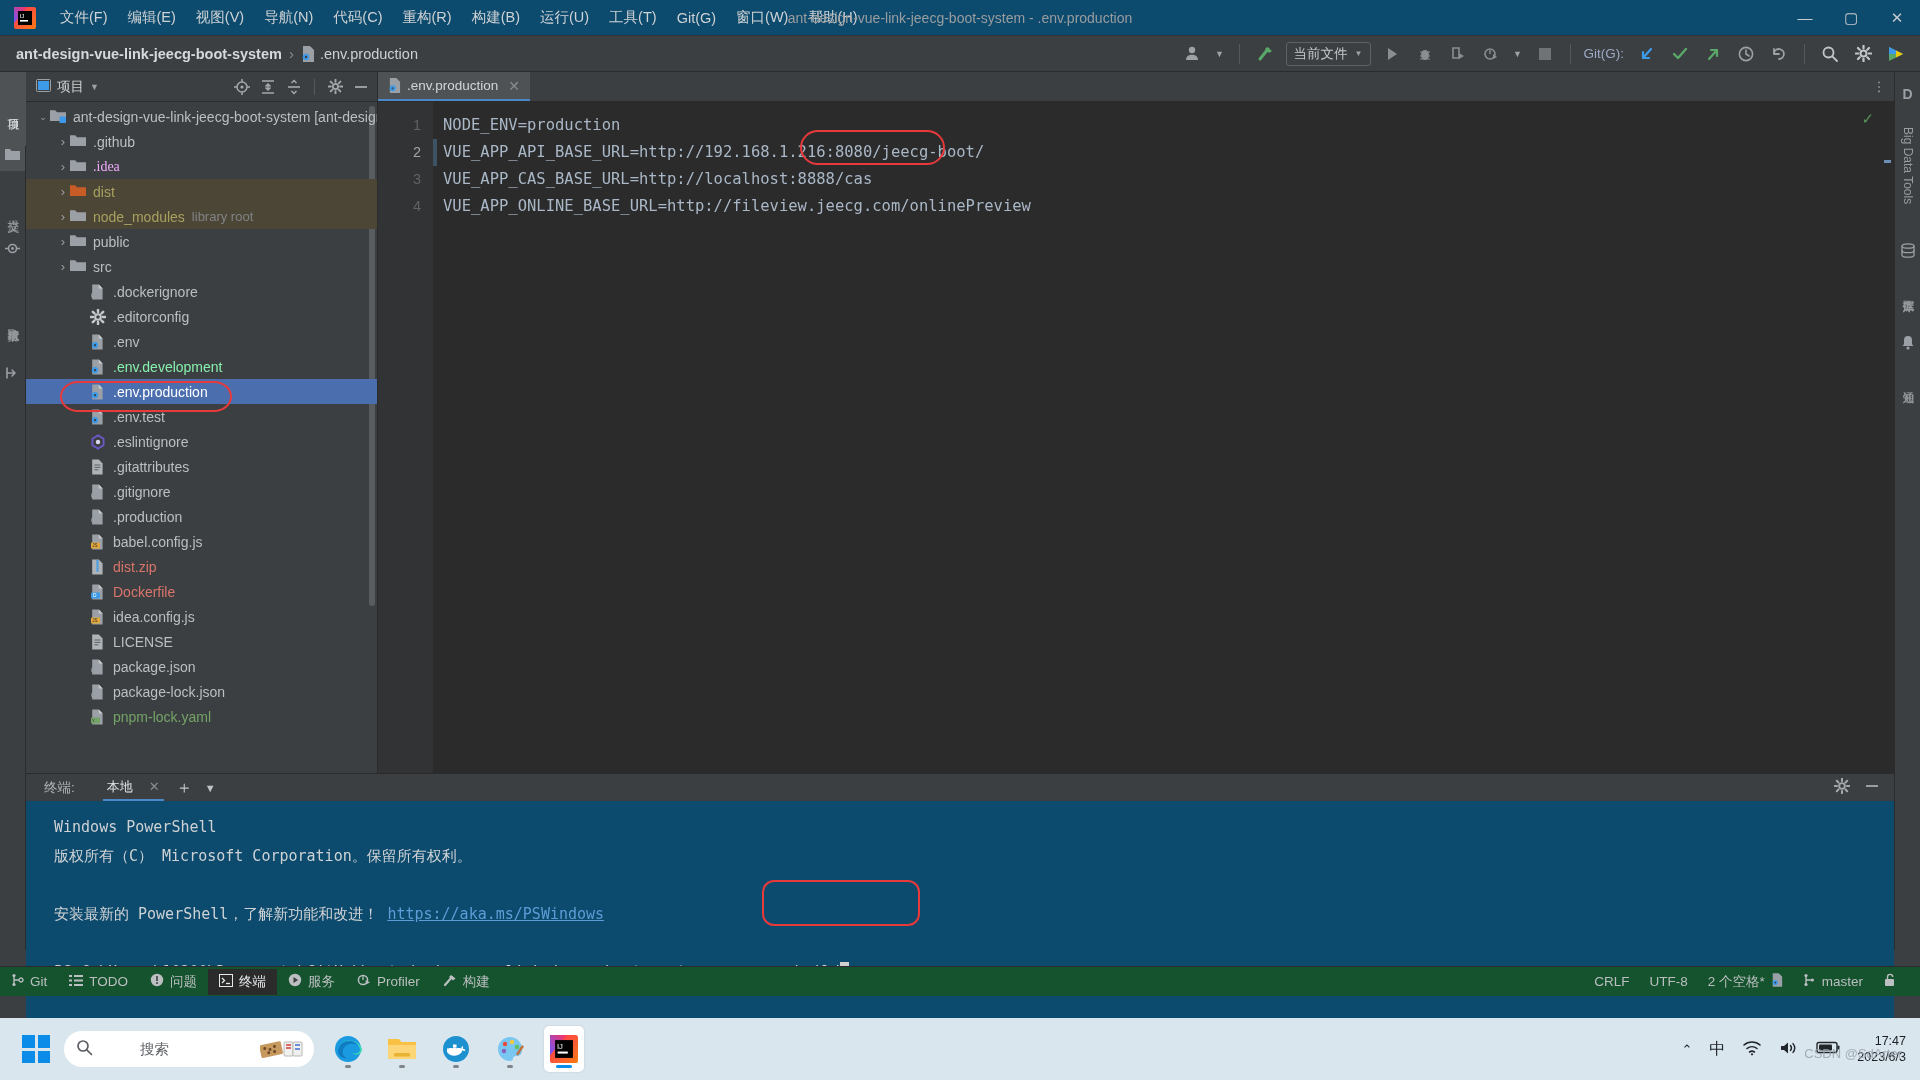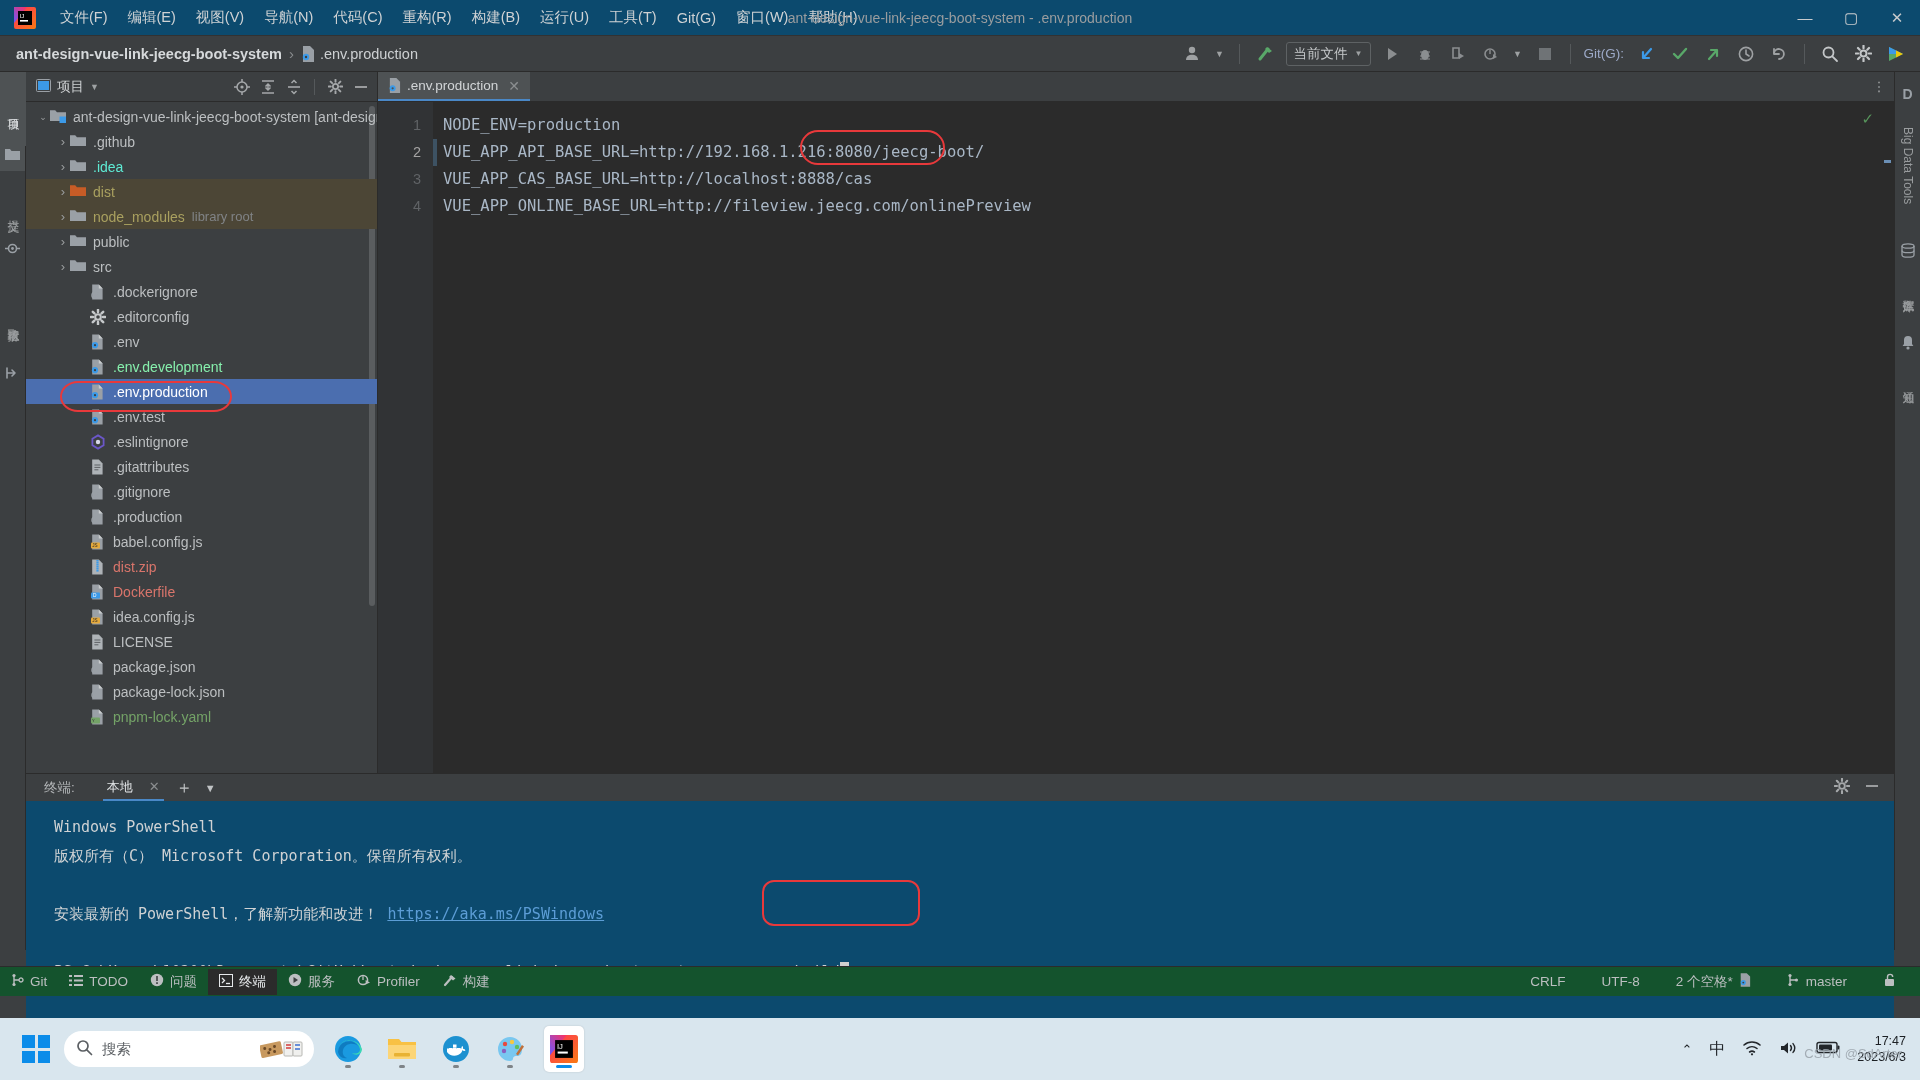--- a/index.html
+++ b/index.html
@@ -110,30 +110,30 @@
   #term-body { flex:1; padding:12px 0 0 28px; position:relative; overflow:hidden;}
   .tline { font-size:15px; line-height:29px; color:#cfd2d4; white-space:pre; font-family:"DejaVu Sans Mono","Liberation Mono",monospace;}
   .tline a { color:#5c9dd6; text-decoration:underline;}
   .tline .yellow { color:#e5c07b;}
   .caret { display:inline-block; width:9px; height:18px; background:#d0d0d0; vertical-align:-3px;}
 
   
   #statusbar { position:absolute; left:0; right:0; bottom:22px; height:30px; background:#14532d; display:flex; align-items:center; border-top:1px solid #2b2b2b;}
   .sb-item { display:flex; align-items:center; gap:6px; padding:0 11px; font-size:13.5px; color:#bcbfc1; height:26px;}
   .sb-item.active { background:#2b2b2b; color:#e6e9eb;}
-  #statusbar .right { margin-left:auto; display:flex; align-items:center; gap:16px; padding-right:14px;justify-content:flex-end;}
+  #statusbar .right { margin-left:auto; display:flex; align-items:center; gap:0; padding-right:14px;justify-content:flex-end;}
   .sb-r { padding:0 10px; font-size:13.5px; color:#bcbfc1; display:flex; align-items:center; gap:6px;}
 
   
   #taskbar { position:absolute; left:0; bottom:0; width:1920px; height:62px; background:#d9e6ee; display:flex; align-items:center;}
   #tb-center { display:flex; align-items:center; gap:14px; margin-left:22px;}
   #winlogo { width:28px; height:28px; display:grid; grid-template-columns:1fr 1fr; grid-template-rows:1fr 1fr; gap:3px;}
   #winlogo div { background:#0b8ce9; }
   #searchbox { width:250px; height:36px; background:#fff; border-radius:19px; display:flex; align-items:center; padding:0 12px; gap:9px; position:relative;}
-  #searchbox .txt { font-size:14.5px; color:#5b5f63;}
+  #searchbox .txt { font-size:14.5px; color:#5b5f63;margin-left:38px;}
   .tb-app { width:40px; height:46px; display:flex; flex-direction:column; align-items:center; justify-content:center; position:relative; border-radius:5px;}
   .tb-app.focused { background:#ffffff; box-shadow:0 0 2px rgba(0,0,0,.16);}
   .tb-dot { position:absolute; bottom:4px; width:6px; height:3px; border-radius:2px; background:#7f8488;}
   .tb-app.focused .tb-dot { width:16px; background:#0b8ce9;}
   #tb-right { margin-left:auto; display:flex; align-items:center; gap:17px; padding-right:14px; color:#22262a; position:relative;}
   #clock { font-size:12.5px; line-height:16px; text-align:right; color:#1c2024;}
   #watermark { position:absolute; right:18px; bottom:4px; font-size:13px; color:#9aa3ab; opacity:.85;}
 </style>
 </head>
 <body>
@@ -387,21 +387,21 @@
             <span class="ico"><svg width="16" height="13" viewBox="0 0 16 13">
                 <path d="M0 1.2h5.2L7 3.3H16V12H0z" fill="#9aa0a6"></path>
               </svg></span>
             <span style="color: rgb(188, 191, 193);">.github</span>
           </div>
           <div class="trow" style="padding-left: 30px;">
             <span class="arrow" style="font-size: 13px;">›</span>
             <span class="ico"><svg width="16" height="13" viewBox="0 0 16 13">
                 <path d="M0 1.2h5.2L7 3.3H16V12H0z" fill="#9aa0a6"></path>
               </svg></span>
-            <span style="color: #5eead4;">.idea</span>
+            <span style="color: #f0abfc; font-family: Liberation Serif, serif;">.idea</span>
           </div>
           <div class="trow dim" style="padding-left: 30px;">
             <span class="arrow" style="font-size: 13px;">›</span>
             <span class="ico"><svg width="16" height="13" viewBox="0 0 16 13">
                 <path d="M0 1.2h5.2L7 3.3H16V12H0z" fill="#c75c26"></path>
               </svg></span>
             <span style="color: rgb(169, 160, 95);">dist</span>
           </div>
           <div class="trow dim" style="padding-left: 30px;">
             <span class="arrow" style="font-size: 13px;">›</span>

